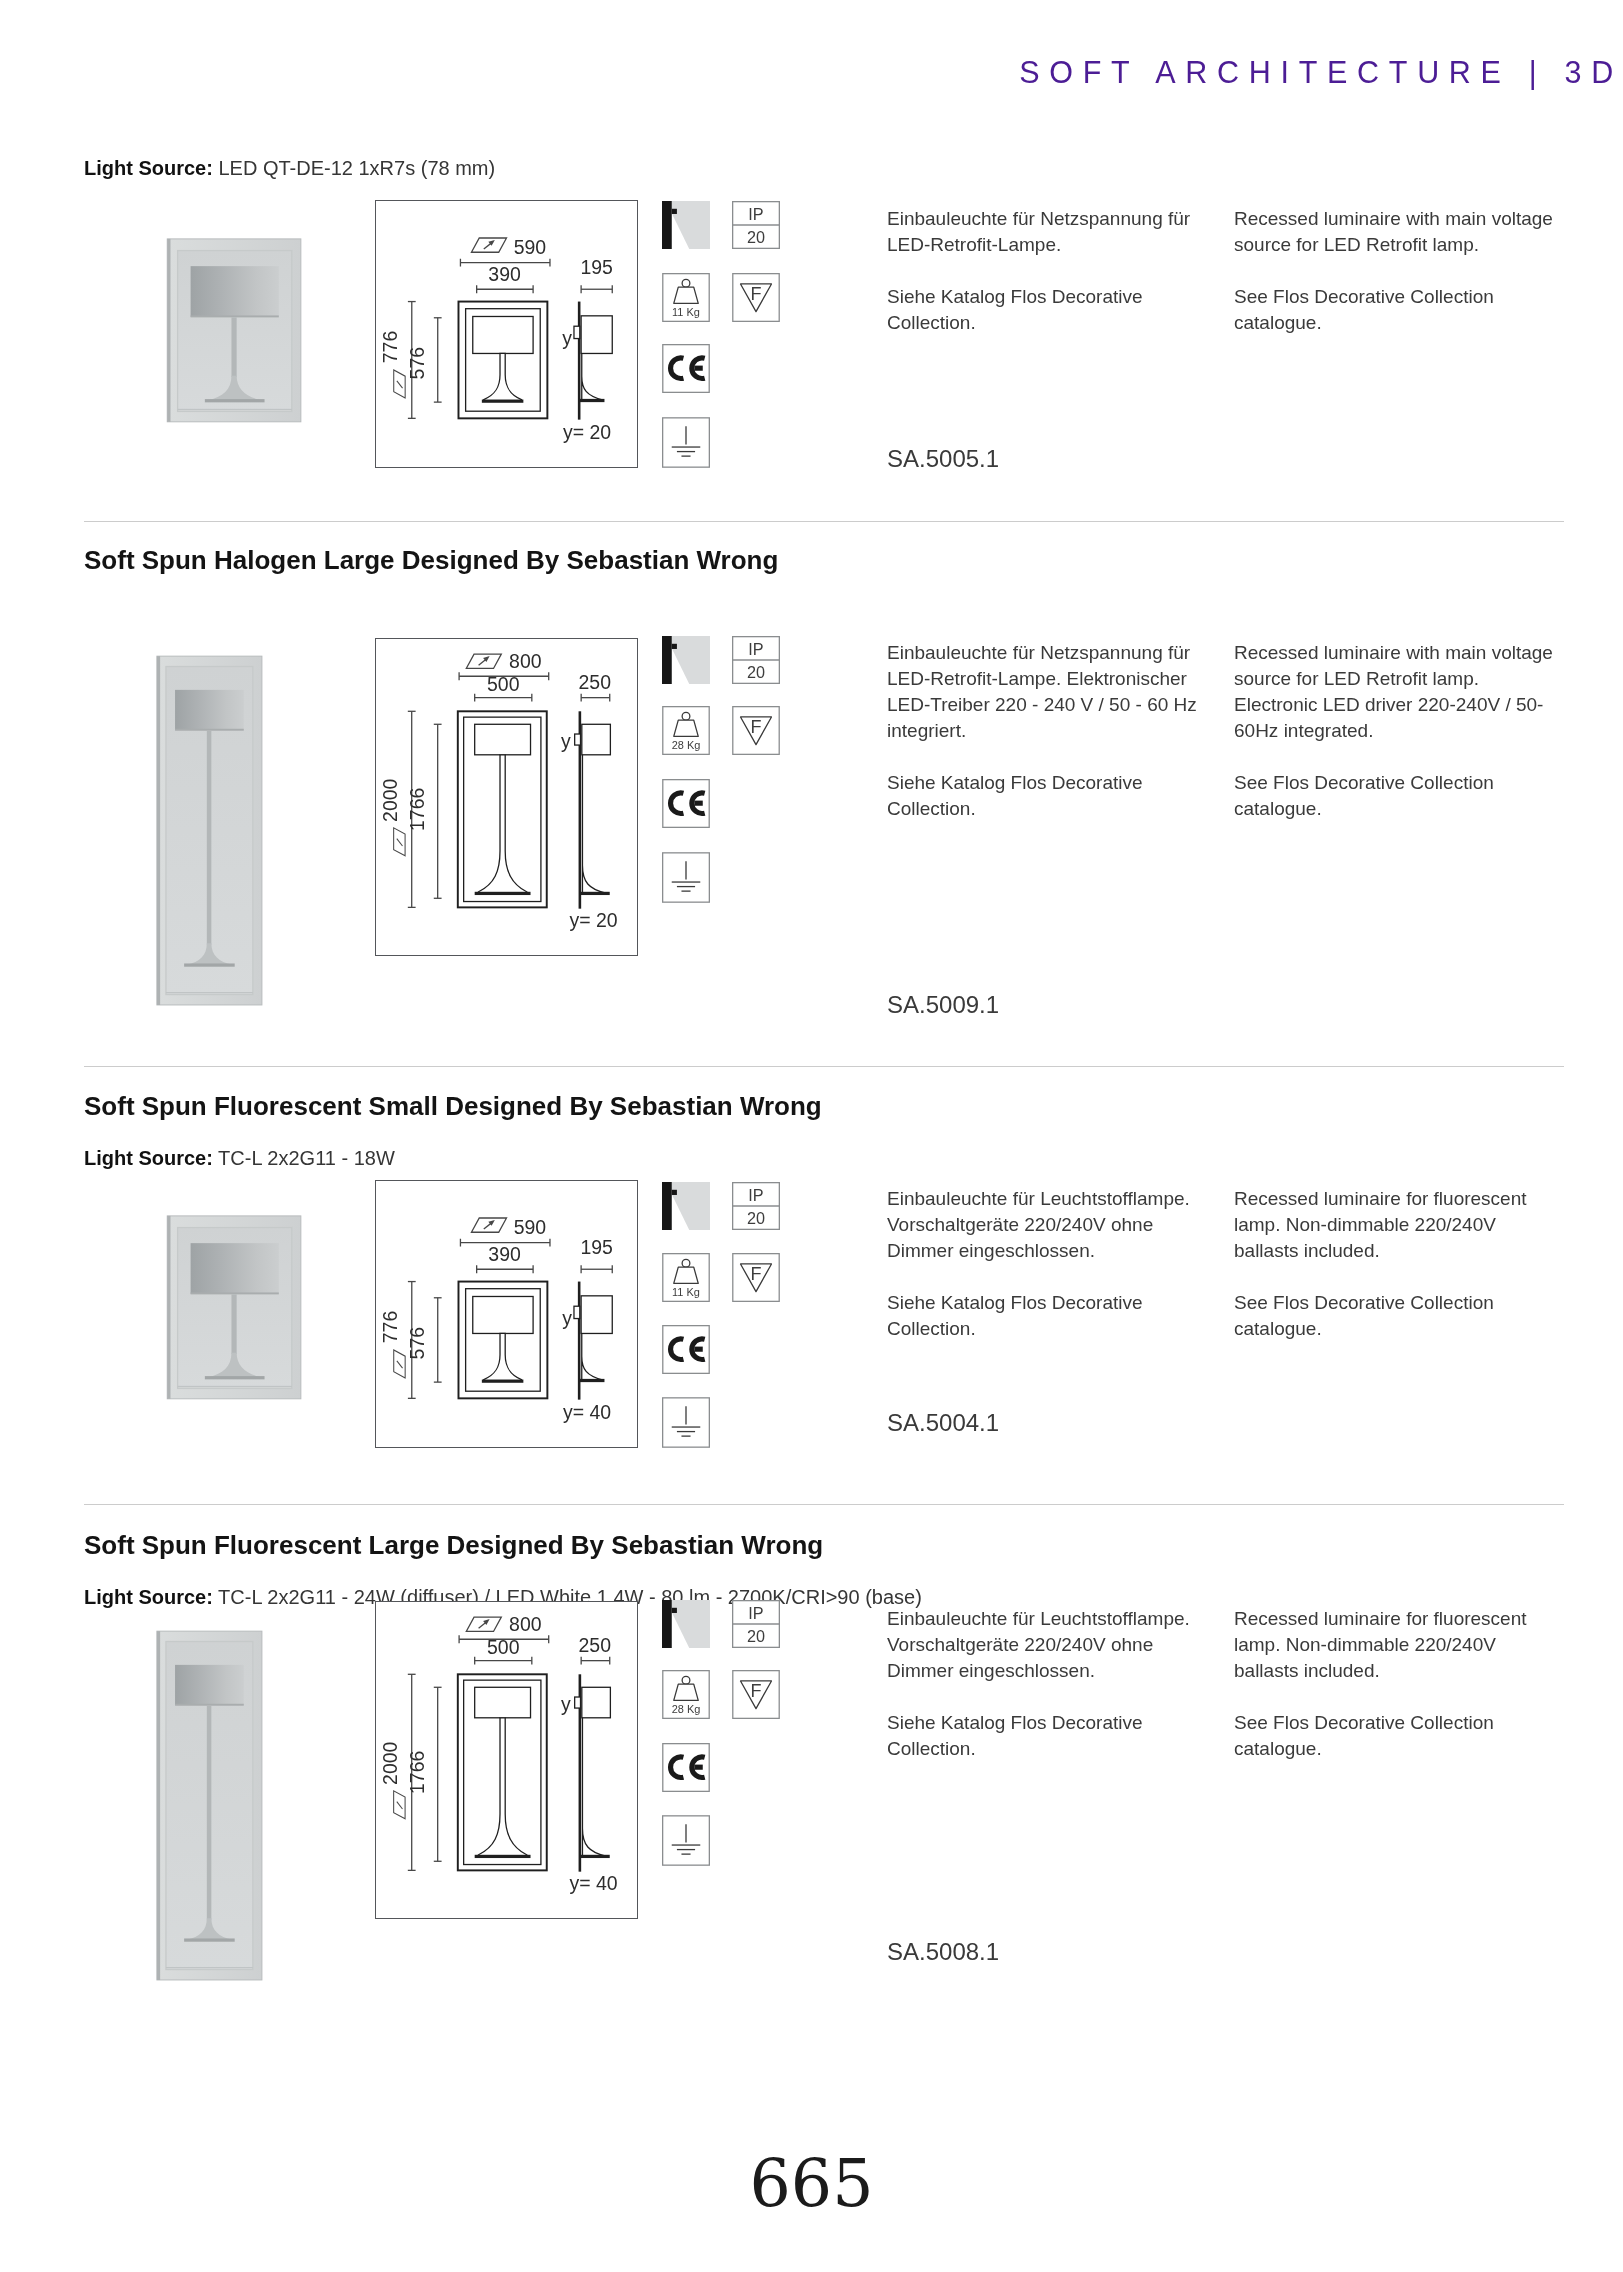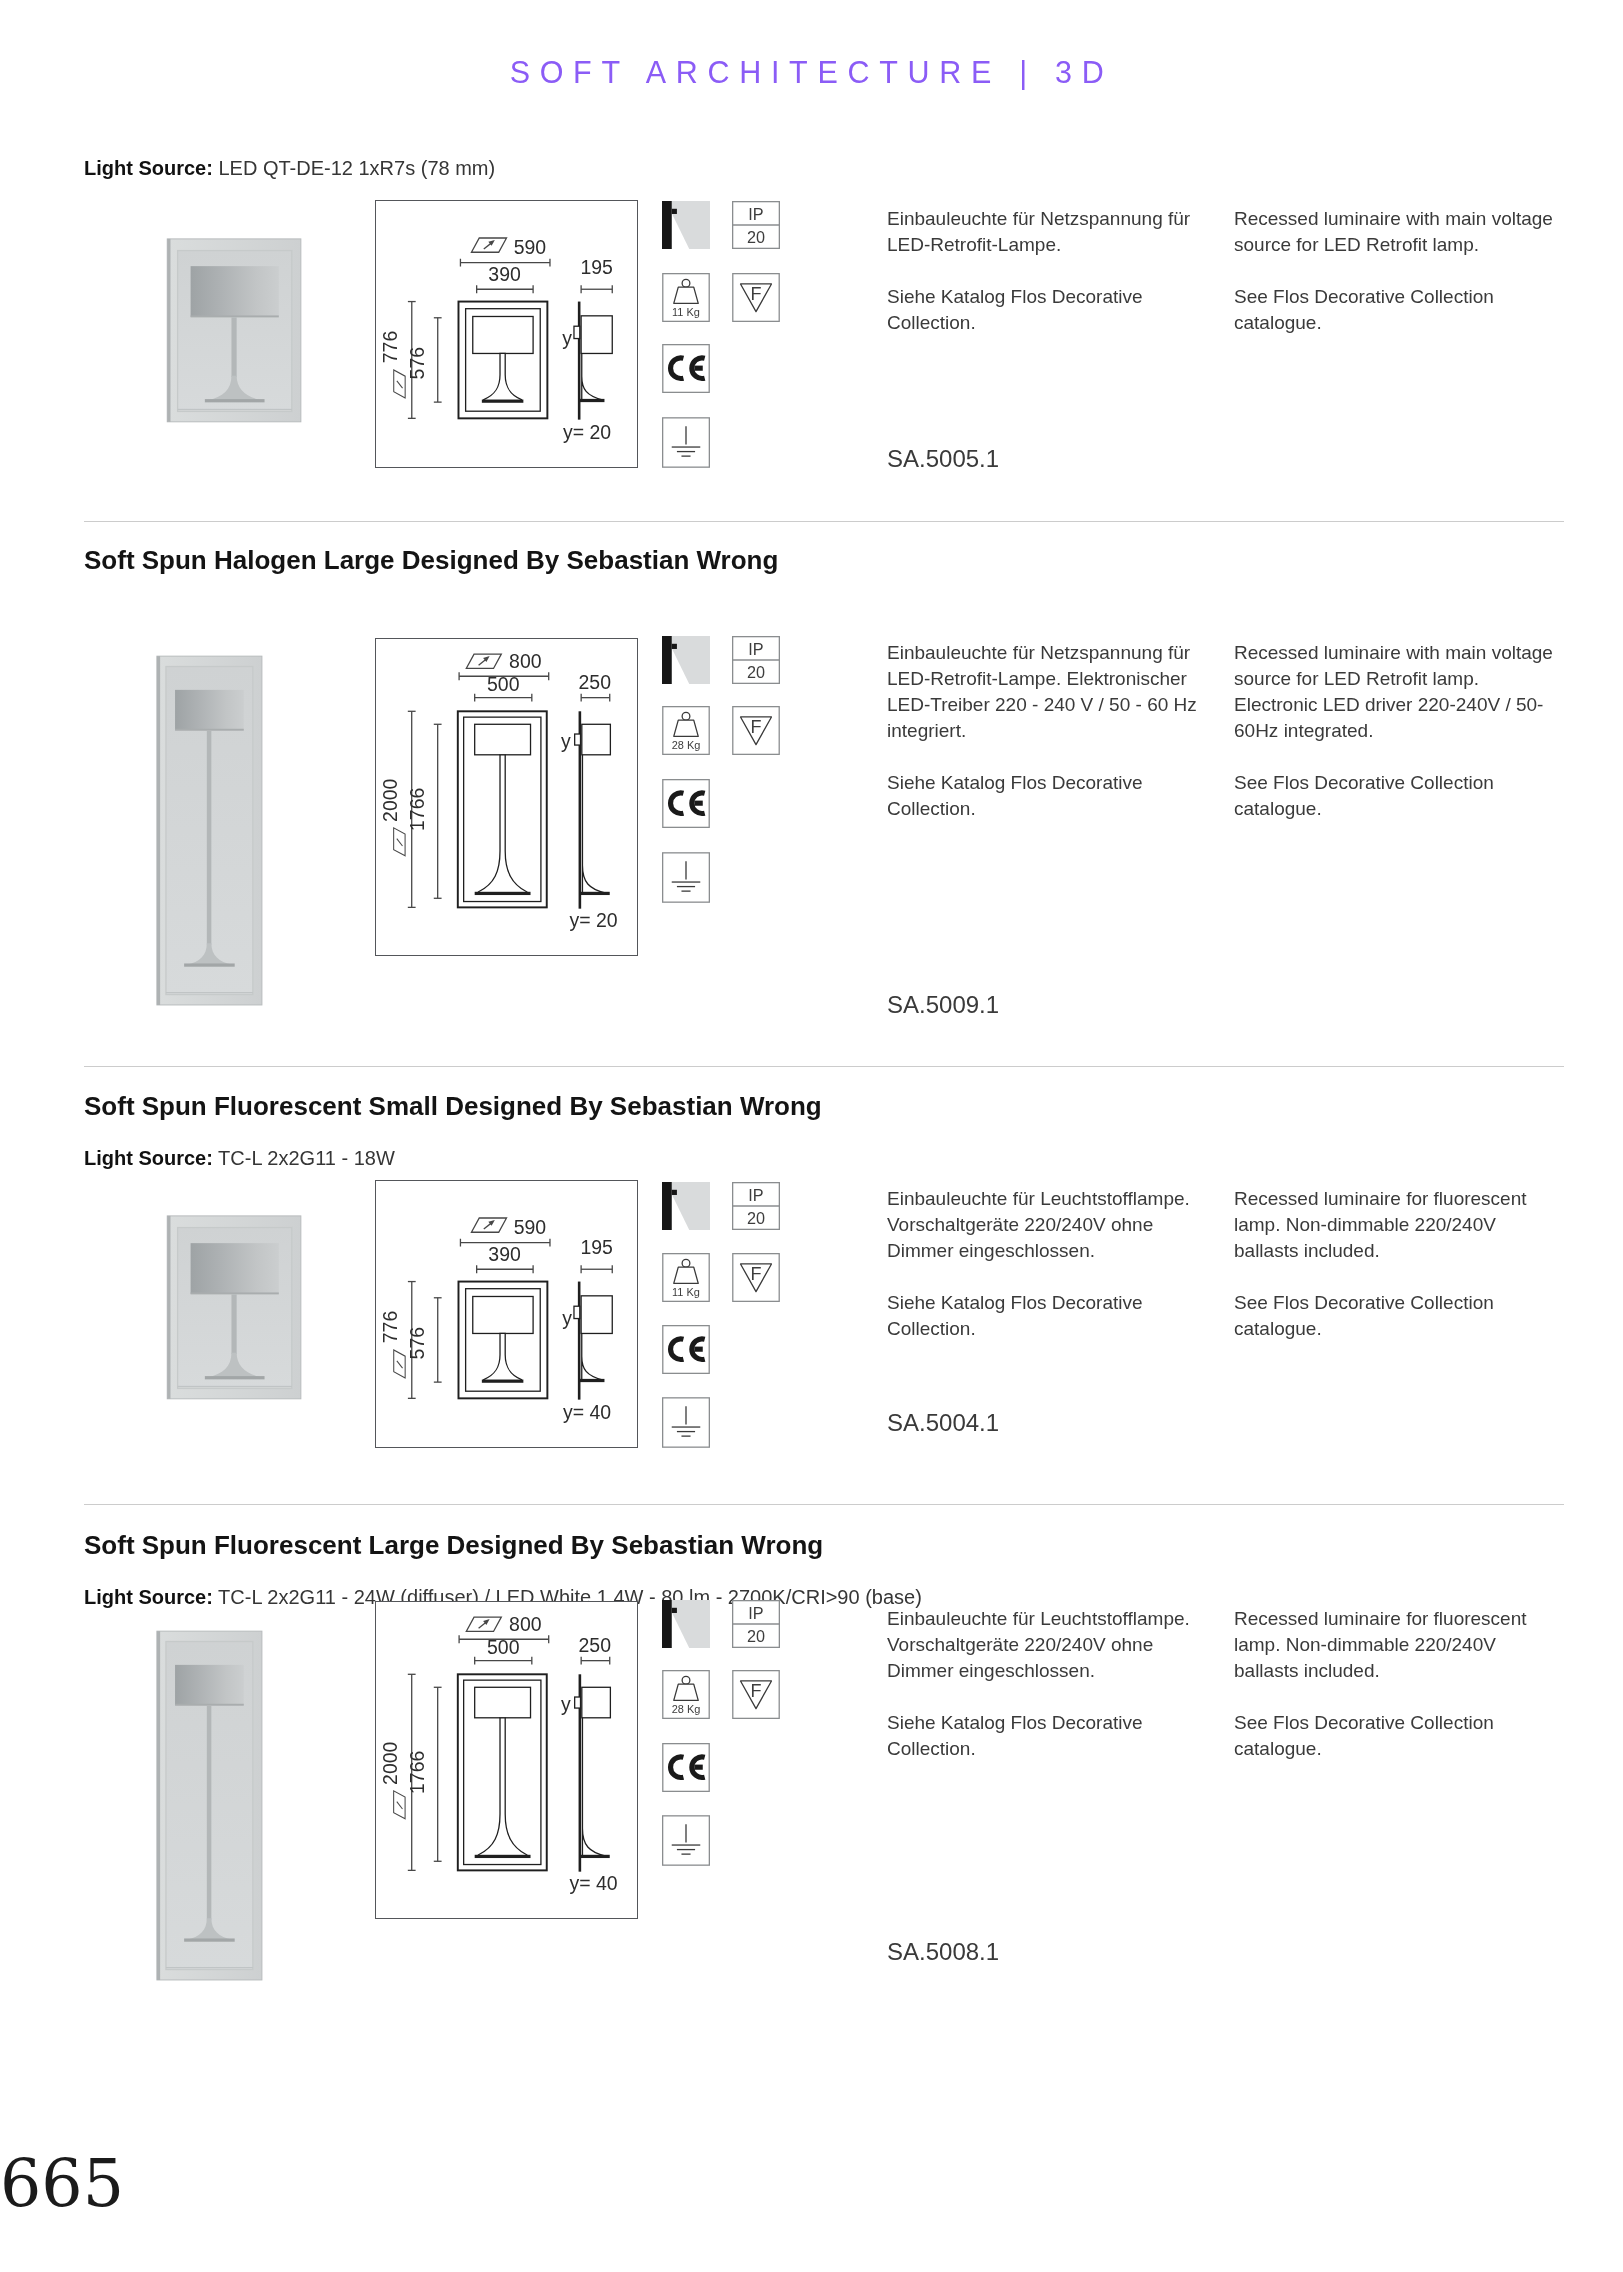--- a/index.html
+++ b/index.html
@@ -1,32 +1,32 @@
 <!DOCTYPE html>
 <html style="font-size:10.4px"><head>
 <meta charset="utf-8">
 <style>
   html,body { margin:0; padding:0; background:#ffffff; }
   .page {
     position:relative; width:1623px; height:2273px; background:#ffffff;
     font-family:"Liberation Sans", sans-serif; color:#222; overflow:hidden;
   }
   .header {
-    position:absolute; top:55px; left:0; width:100%; text-align:center;
-    font-size:30.5px; letter-spacing:9.7px; color:#8b5cf6; white-space:nowrap;
+    position:absolute; top:55px; left:0; width:100%; text-align:right;
+    font-size:30.5px; letter-spacing:9.7px; color:#4c1d95; white-space:nowrap;
   }
   .sec-title { position:absolute; left:84px; font-size:26px; font-weight:bold; color:#141414; }
   .ls { position:absolute; left:84px; font-size:20px; color:#363636; }
   .ls b { color:#111; font-weight:bold; }
   .rule { position:absolute; left:84px; width:1480px; border-top:1.9px solid #cccccc; height:0; }
   .col { position:absolute; }
   .col p { margin:0 0 26px 0; font-size:19px; line-height:26px; color:#3a3a3a; }
   .code { position:absolute; font-size:24px; color:#3a3a3a; }
   .pagenum {
-    position:absolute; top:2146px; left:0; width:100%; 
+    position:absolute; top:2146px; left:0; width:100%; text-align:center;
     font-family:"DejaVu Serif", serif; font-size:65px; color:#1b1b1b;
   }
   .drawing { position:absolute; background:#fff; border:1.3px solid #54565a;text-decoration:underline; }
   .drawing svg { display:block; width:100%; height:100%; }
   .dsvg .dim line, .dsvg .dim path { stroke:#474747; stroke-width:2; fill:none; }
   .dsvg .dim .arrh { fill:#474747; stroke:none; }
   .dn { font-size:30px; fill:#2d2d2d; font-family:"Liberation Sans",sans-serif; }
   .dnc { text-anchor:middle; }
   .dsvg .shape rect, .dsvg .shape path { fill:#ffffff; stroke:#1f1f1f; stroke-width:2; }
   .dsvg .shape .sw3 { stroke-width:3; }

